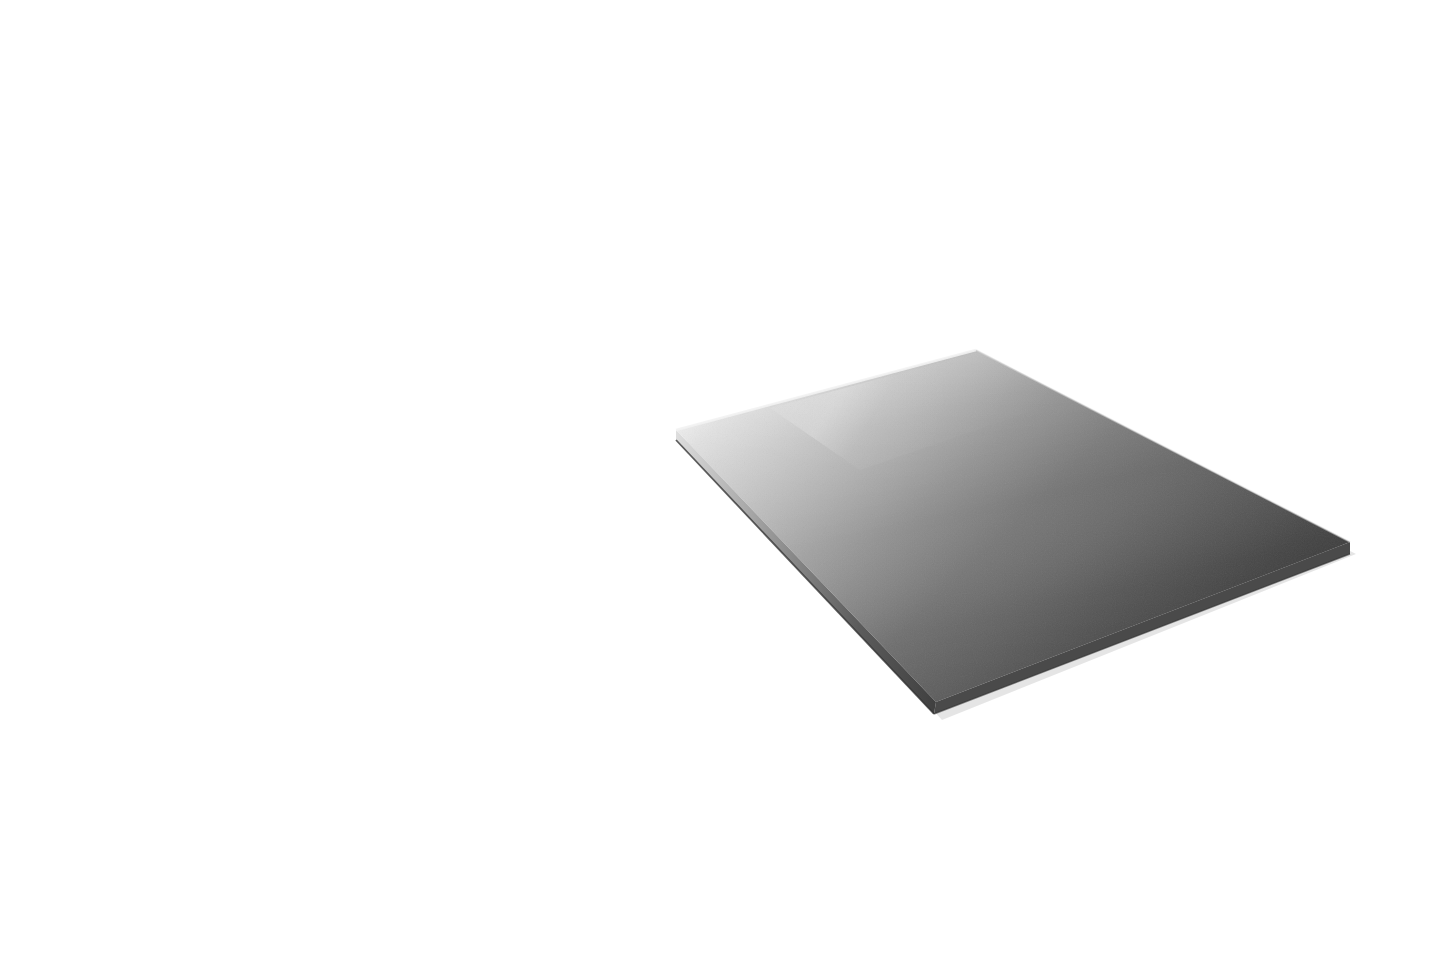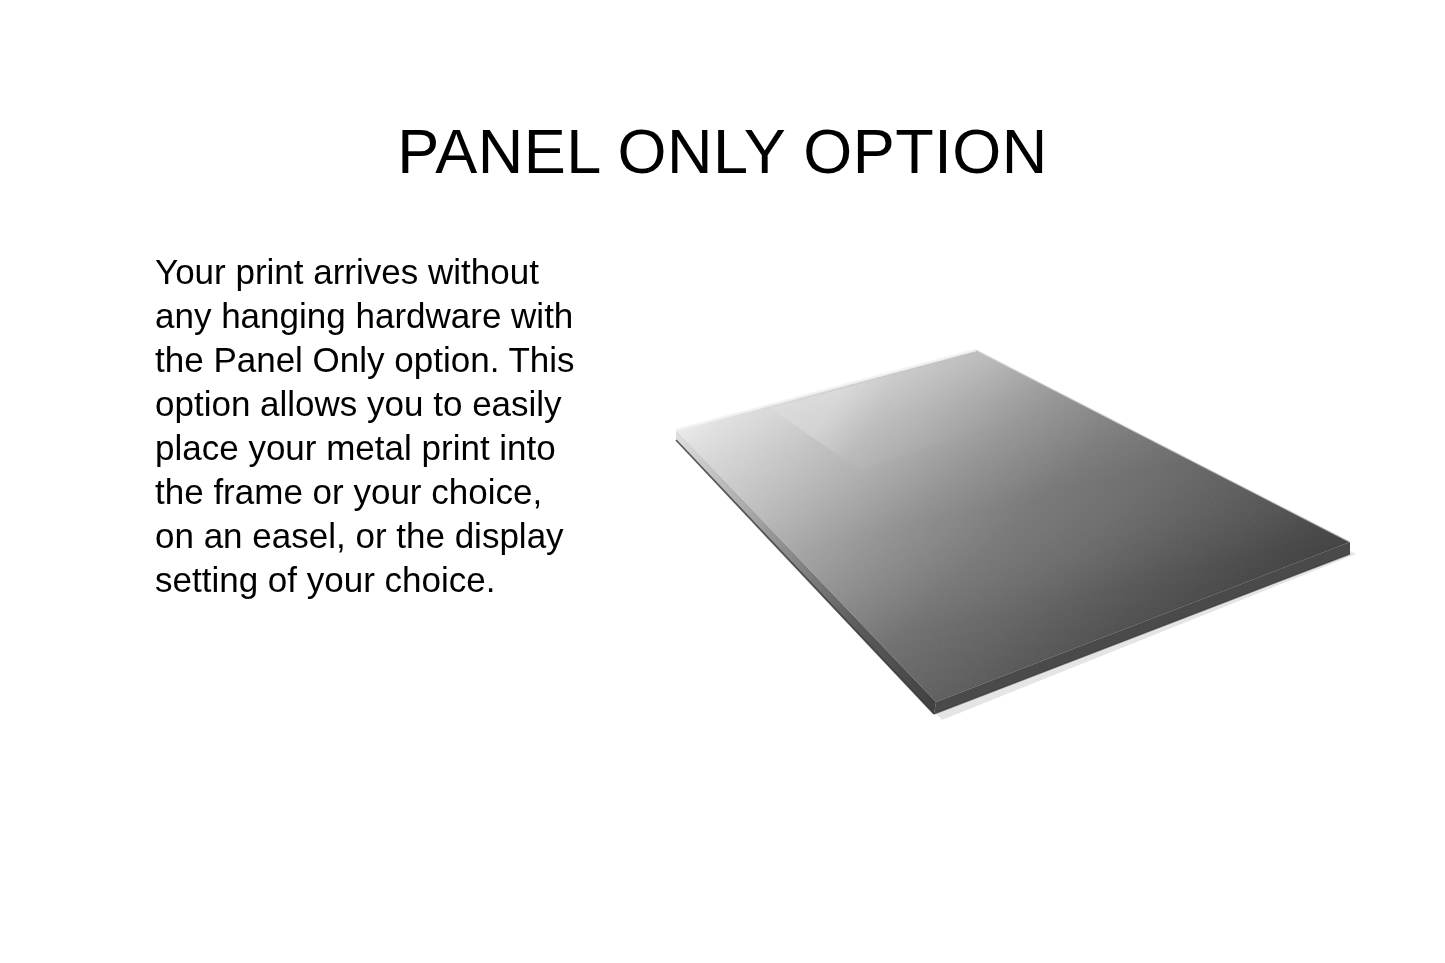--- a/index.html
+++ b/index.html
@@ -60,23 +60,21 @@
     display: block;
     width: 100%;
     height: 100%;
   }
 </style>
 </head>
 <body>
 
 <div id="slide">
 
-  <h1 id="slide-title">PANEL ONLY OPTION</h1>
 
-  <div id="body-copy">Your print arrives without any hanging hardware with the Panel Only option. This option allows you to easily place your metal print into the frame or your choice, on an easel, or the display setting of your choice.</div>
 
   <div id="panel-figure">
     <svg viewBox="0 0 720 395" xmlns="http://www.w3.org/2000/svg">
       <defs>
 
         <linearGradient id="metalFace" x1="0" y1="0.18" x2="1" y2="0.72">
           <stop offset="0.00" stop-color="#efefef"></stop>
           <stop offset="0.06" stop-color="#dcdcdc"></stop>
           <stop offset="0.16" stop-color="#c6c6c6"></stop>
           <stop offset="0.28" stop-color="#ababab"></stop>

